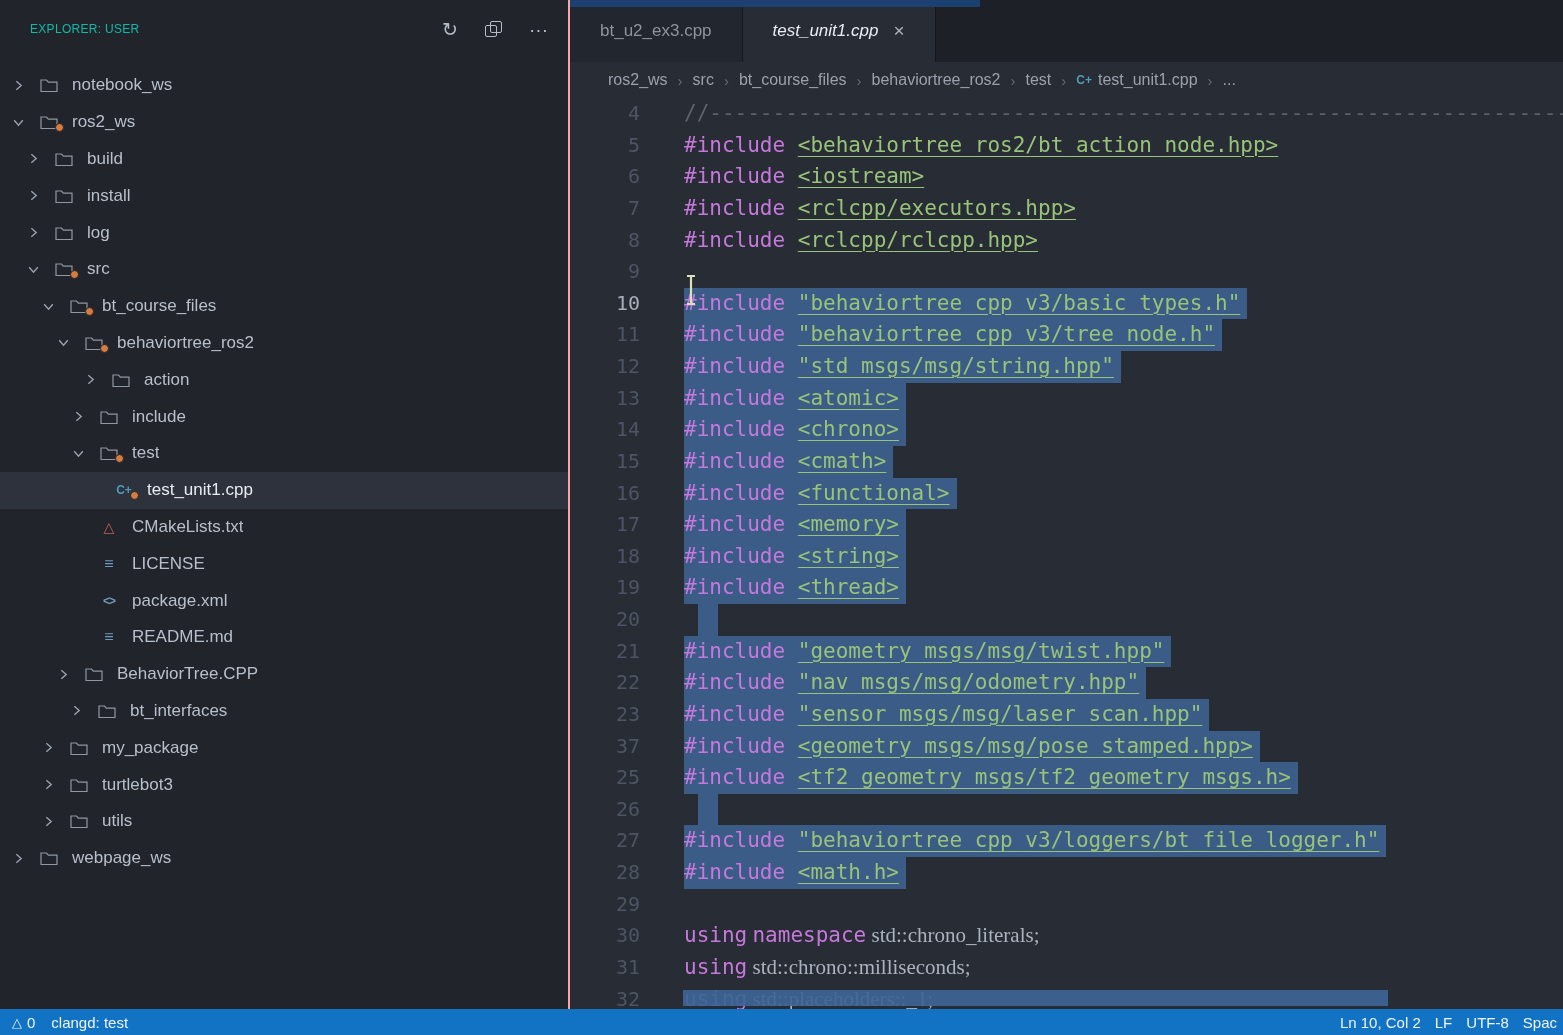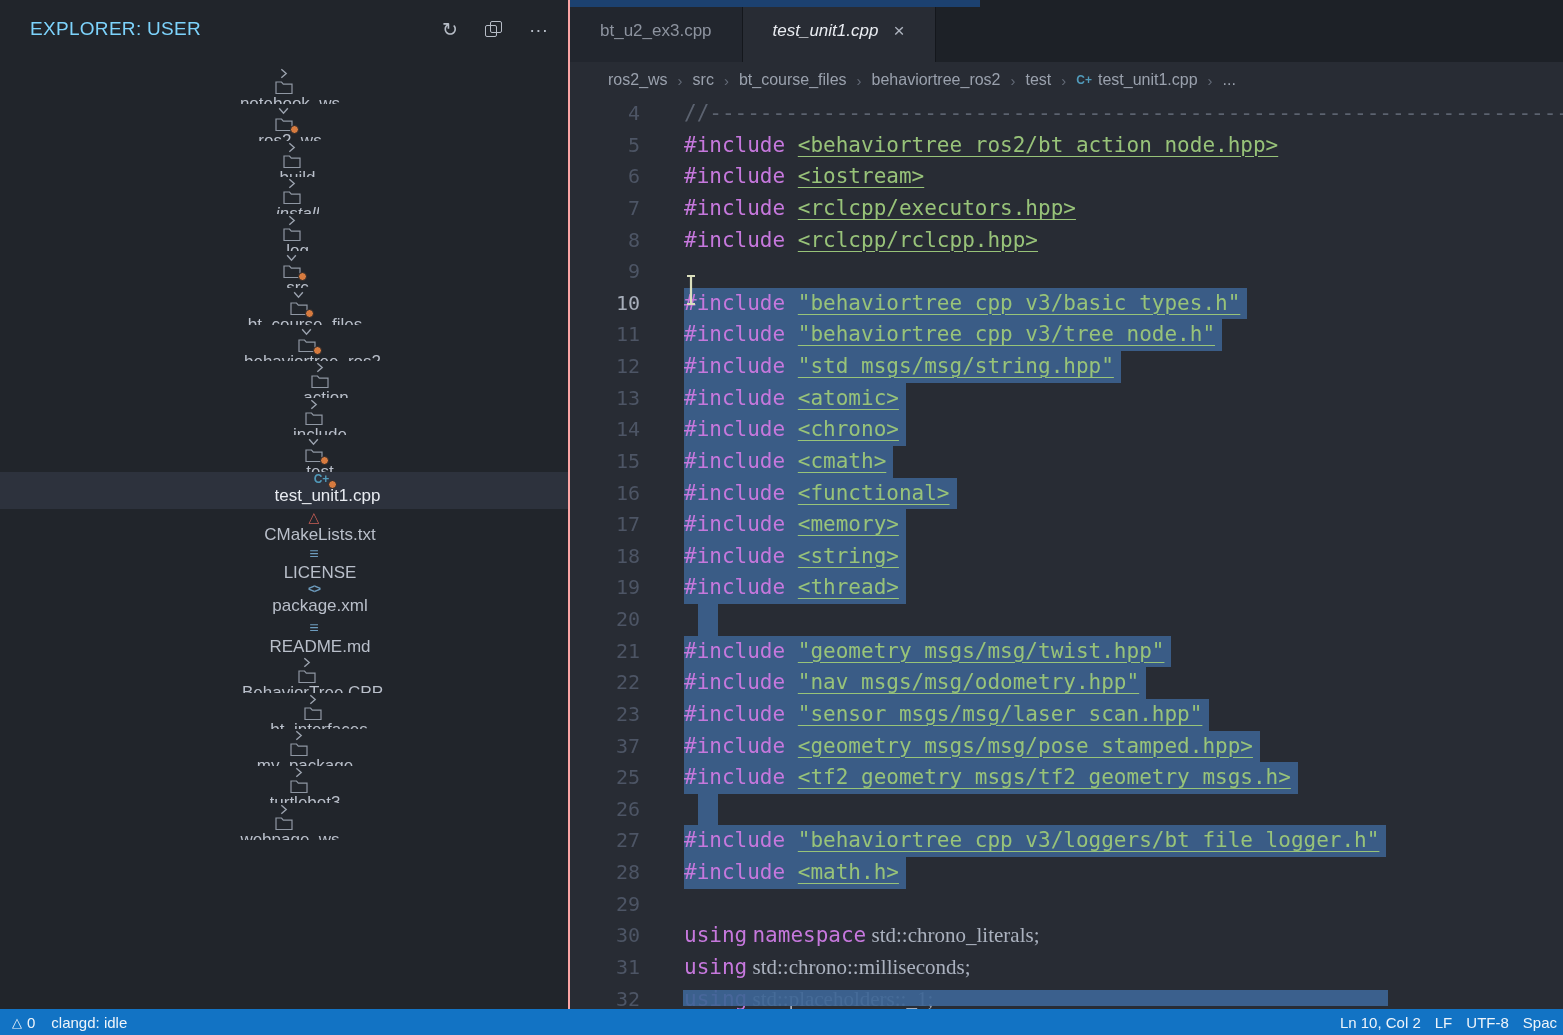--- a/index.html
+++ b/index.html
@@ -5,28 +5,28 @@
   html,body{margin:0;padding:0;}
   body{
     width:1563px;height:1035px;position:relative;overflow:hidden;
     background:var(--editor-bg,#282c34);
     font-family:"Liberation Sans",sans-serif;
     -webkit-font-smoothing:antialiased;
   }
   
   #sidebar{position:absolute;left:0;top:0;width:568px;height:1009px;background:var(--sidebar-bg,#21252b);}
   .sb-header{display:flex;align-items:center;height:58px;padding:0 20px 0 30px;}
-  .sb-title{flex:1;font-size:19px;letter-spacing:.3px;color:#7dd3fc;}
+  .sb-title{flex:1;font-size:12px;letter-spacing:.3px;color:#14b8a6;}
   .sb-actions{display:flex;align-items:center;gap:27px;color:#b6bcc6;}
   .sb-action{font-size:19px;line-height:1;cursor:pointer;display:flex;align-items:center;}
   .icon-squares{position:relative;width:17px;height:17px;}
   .icon-squares::after{content:'';position:absolute;left:0;top:4px;width:10px;height:10px;border:1.5px solid currentColor;border-radius:2px;}
   .icon-squares::before{content:'';position:absolute;left:5px;top:0;width:10px;height:10px;border:1.5px solid currentColor;border-radius:2px;}
   #tree{padding-top:9px;}
-  .tree-row{display:flex;align-items:center;height:36.8px;font-size:17px;color:#b9bfca;cursor:pointer;white-space:nowrap;flex-direction:column;}
+  .tree-row{display:flex;align-items:center;height:36.8px;font-size:17px;color:#b9bfca;cursor:pointer;white-space:nowrap;}
   .tree-row.selected{background:#2d323d;color:#e8ebf1;}
   .chevron{width:26px;flex:none;display:inline-flex;align-items:center;color:#9aa1ad;}
   .chevron.down svg{transform:rotate(90deg);}
   .tree-icon{width:22px;flex:none;display:inline-flex;justify-content:center;align-items:center;margin-right:12px;position:relative;color:#8f97a3;}
   .tree-icon.modified::after{content:'';position:absolute;right:-4px;bottom:-3px;width:7px;height:7px;border-radius:50%;background:var(--accent-orange,#d77b3f);border:1px solid var(--sidebar-bg,#21252b);}
   .fi-cpp{color:#519aba;font-size:12px;font-weight:bold;}
   .fi-cmake{color:#cc5f56;font-size:14px;}
   .fi-license,.fi-md{color:#6d9cbe;font-size:16px;}
   .fi-xml{color:#6d9cbe;font-size:12px;font-weight:bold;letter-spacing:-1px;}
   .tree-label{overflow:hidden;text-overflow:ellipsis;}
@@ -108,21 +108,21 @@
             <polyline points="4,2 8.5,6 4,10" fill="none" stroke="currentColor" stroke-width="1.3"></polyline>
           </svg>
         </span>
         <span class="tree-icon">
           <svg width="18" height="14" viewBox="0 0 18 14">
             <path d="M1 2 h5.5 l1.8 2.2 H17 v9.3 H1 z" fill="none" stroke="currentColor" stroke-width="1.2"></path>
           </svg>
         </span>
         <span class="tree-label">build</span>
       </div>
-      <div class="tree-row" style="padding-left: 27px; font-style: italic;">
+      <div class="tree-row" style="padding-left: 27px;">
         <span class="chevron">
           <svg width="13" height="13" viewBox="0 0 12 12">
             <polyline points="4,2 8.5,6 4,10" fill="none" stroke="currentColor" stroke-width="1.3"></polyline>
           </svg>
         </span>
         <span class="tree-icon">
           <svg width="18" height="14" viewBox="0 0 18 14">
             <path d="M1 2 h5.5 l1.8 2.2 H17 v9.3 H1 z" fill="none" stroke="currentColor" stroke-width="1.2"></path>
           </svg>
         </span>
@@ -288,20 +288,33 @@
           <svg width="13" height="13" viewBox="0 0 12 12">
             <polyline points="4,2 8.5,6 4,10" fill="none" stroke="currentColor" stroke-width="1.3"></polyline>
           </svg>
         </span>
         <span class="tree-icon">
           <svg width="18" height="14" viewBox="0 0 18 14">
             <path d="M1 2 h5.5 l1.8 2.2 H17 v9.3 H1 z" fill="none" stroke="currentColor" stroke-width="1.2"></path>
           </svg>
         </span>
         <span class="tree-label">turtlebot3</span>
+      </div>
+      <div class="tree-row" style="padding-left: 42px;">
+        <span class="chevron">
+          <svg width="13" height="13" viewBox="0 0 12 12">
+            <polyline points="4,2 8.5,6 4,10" fill="none" stroke="currentColor" stroke-width="1.3"></polyline>
+          </svg>
+        </span>
+        <span class="tree-icon">
+          <svg width="18" height="14" viewBox="0 0 18 14">
+            <path d="M1 2 h5.5 l1.8 2.2 H17 v9.3 H1 z" fill="none" stroke="currentColor" stroke-width="1.2"></path>
+          </svg>
+        </span>
+        <span class="tree-label">utils</span>
       </div>
       <div class="tree-row" style="padding-left: 12px;">
         <span class="chevron">
           <svg width="13" height="13" viewBox="0 0 12 12">
             <polyline points="4,2 8.5,6 4,10" fill="none" stroke="currentColor" stroke-width="1.3"></polyline>
           </svg>
         </span>
         <span class="tree-icon">
           <svg width="18" height="14" viewBox="0 0 18 14">
             <path d="M1 2 h5.5 l1.8 2.2 H17 v9.3 H1 z" fill="none" stroke="currentColor" stroke-width="1.2"></path>
@@ -393,21 +406,21 @@
   </svg>
 </div>
 
 <div id="statusbar">
   <div id="status-left">
       <span class="st-item">
         <span class="st-ic">△</span>
         <span>0</span>
       </span>
       <span class="st-item">
-        <span>clangd: idle</span>
+        <span>clangd: test</span>
       </span>
     </div>
   <div id="status-right">
       <span class="st-item">Ln 10, Col 2</span>
       <span class="st-item">LF</span>
       <span class="st-item">UTF-8</span>
       <span class="st-item">Spac</span>
     </div>
 </div>
 

